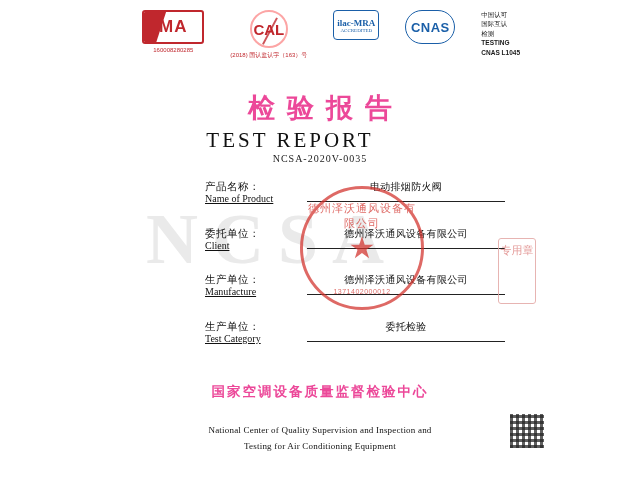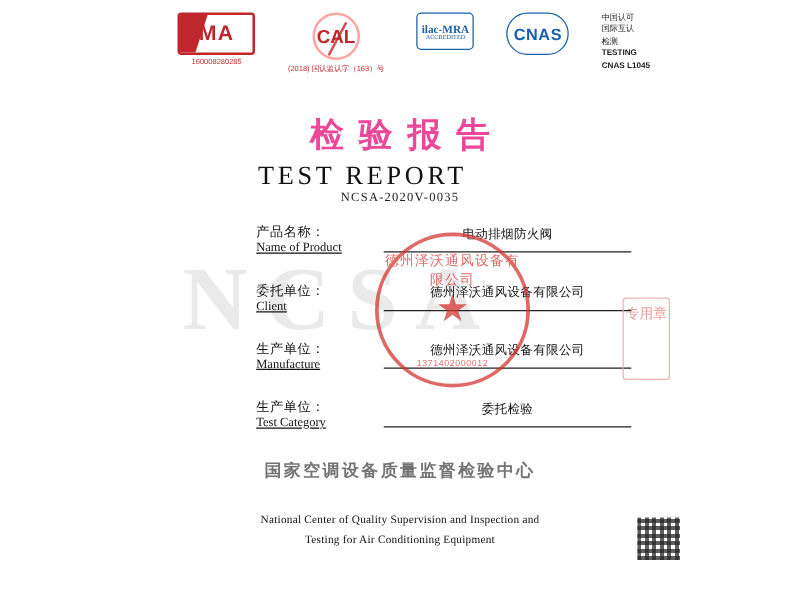--- a/index.html
+++ b/index.html
@@ -248,21 +248,22 @@
     top: 368px;
     left: 0;
     width: 640px;
     text-align: center;
   }
   .footer .cn {
     font-size: 13.5px;
     font-family: "DejaVu Serif", serif;
     font-weight: bold;
     letter-spacing: 2px;
-    color: #737373;
+    color: #ec4899;
+    margin-top: 15px;
   }
   .footer .en1, .footer .en2 {
     font-size: 9px;
     font-family: "Liberation Serif", serif;
     color: #111;
     letter-spacing: .2px;
   }
   .footer .en1 { margin-top: 24px; }
   .footer .en2 { margin-top: 6px; }
 

